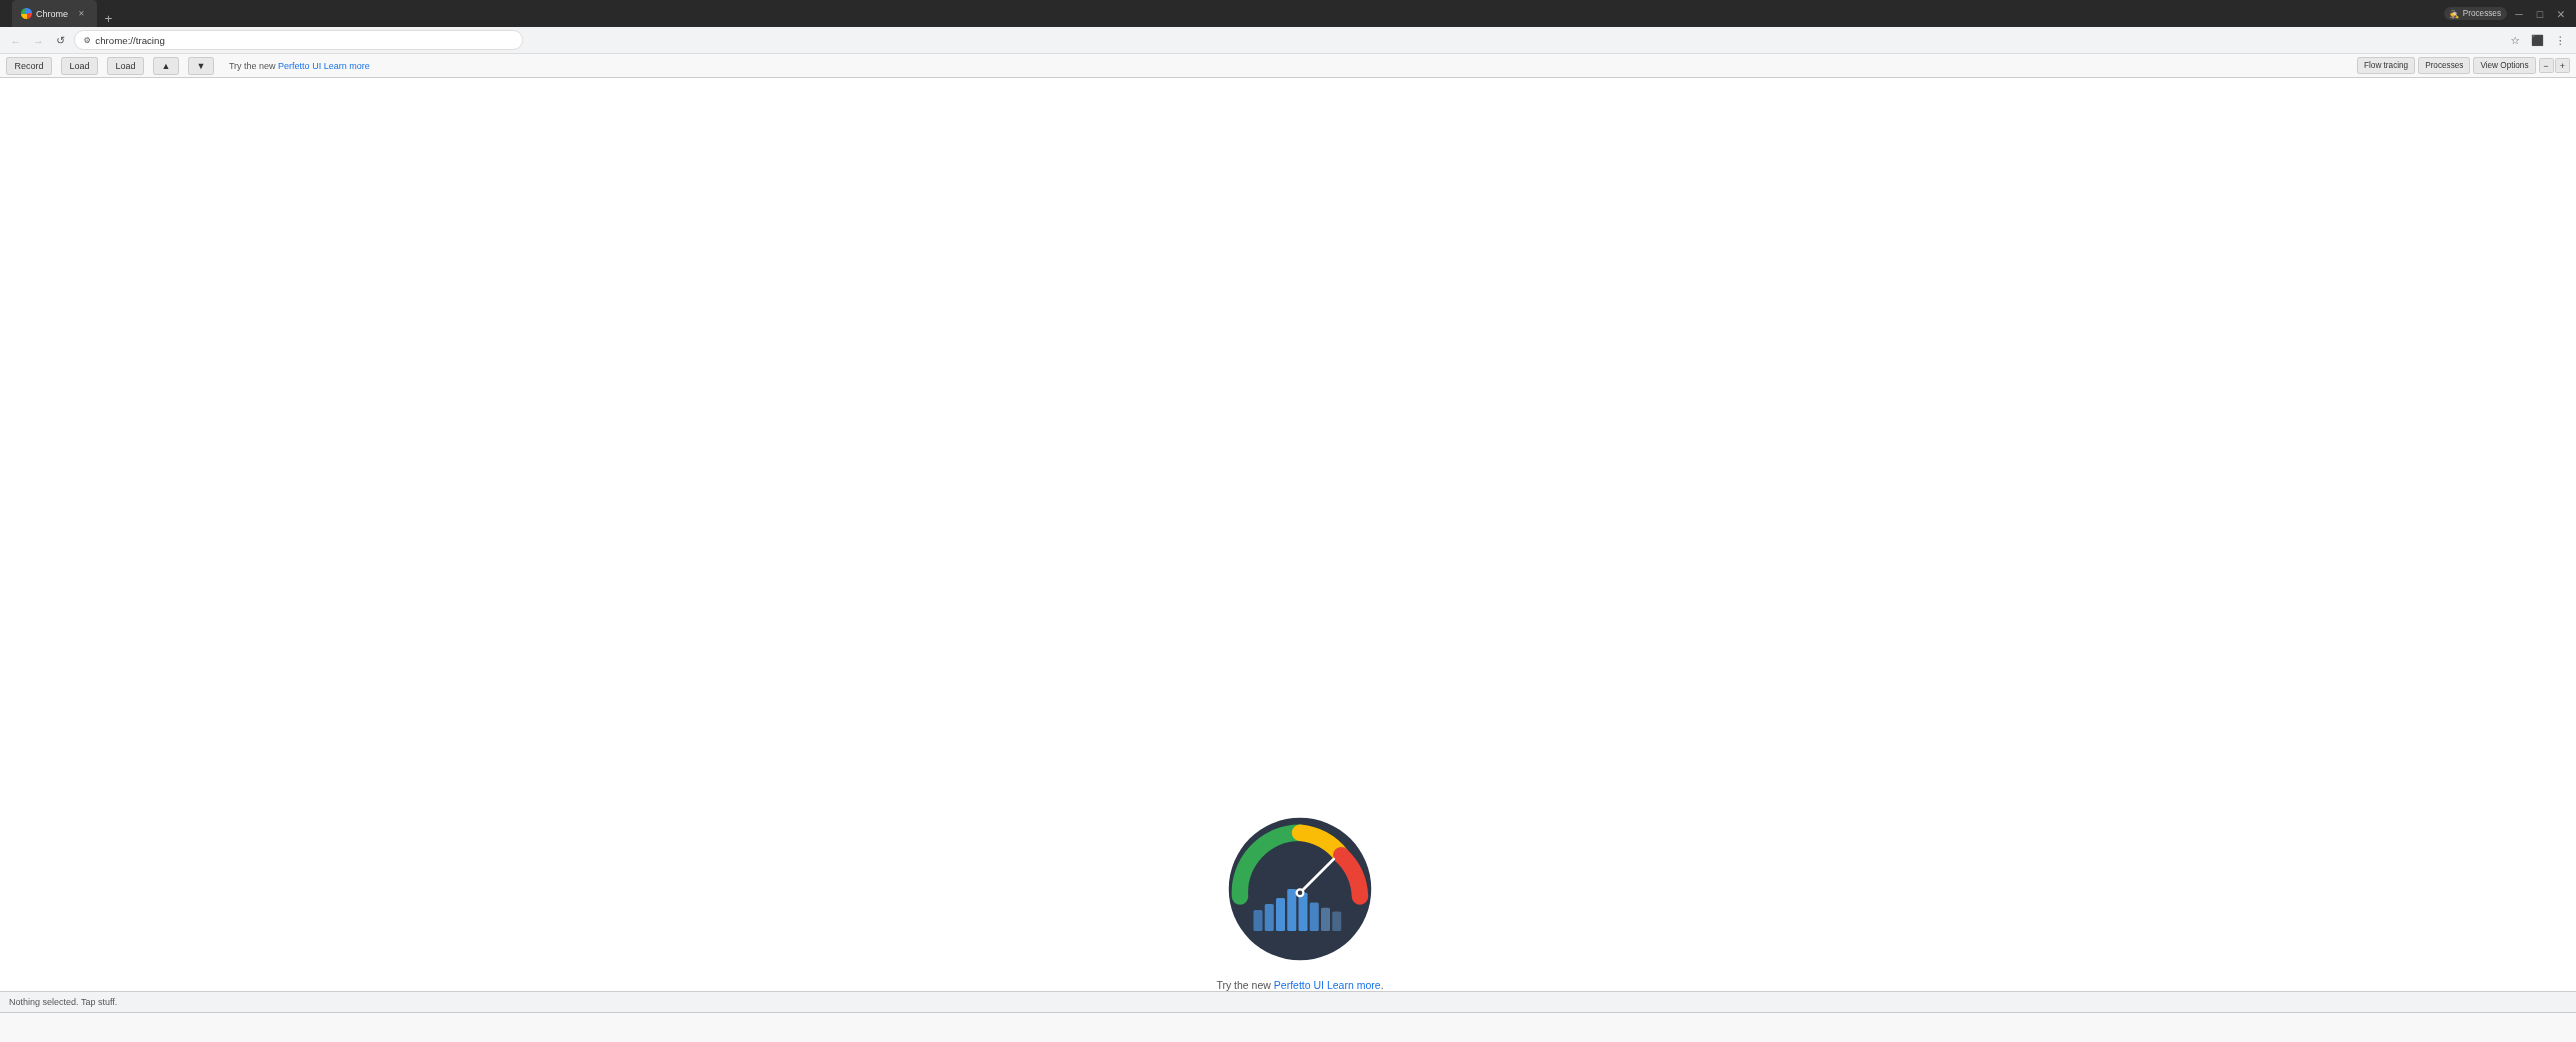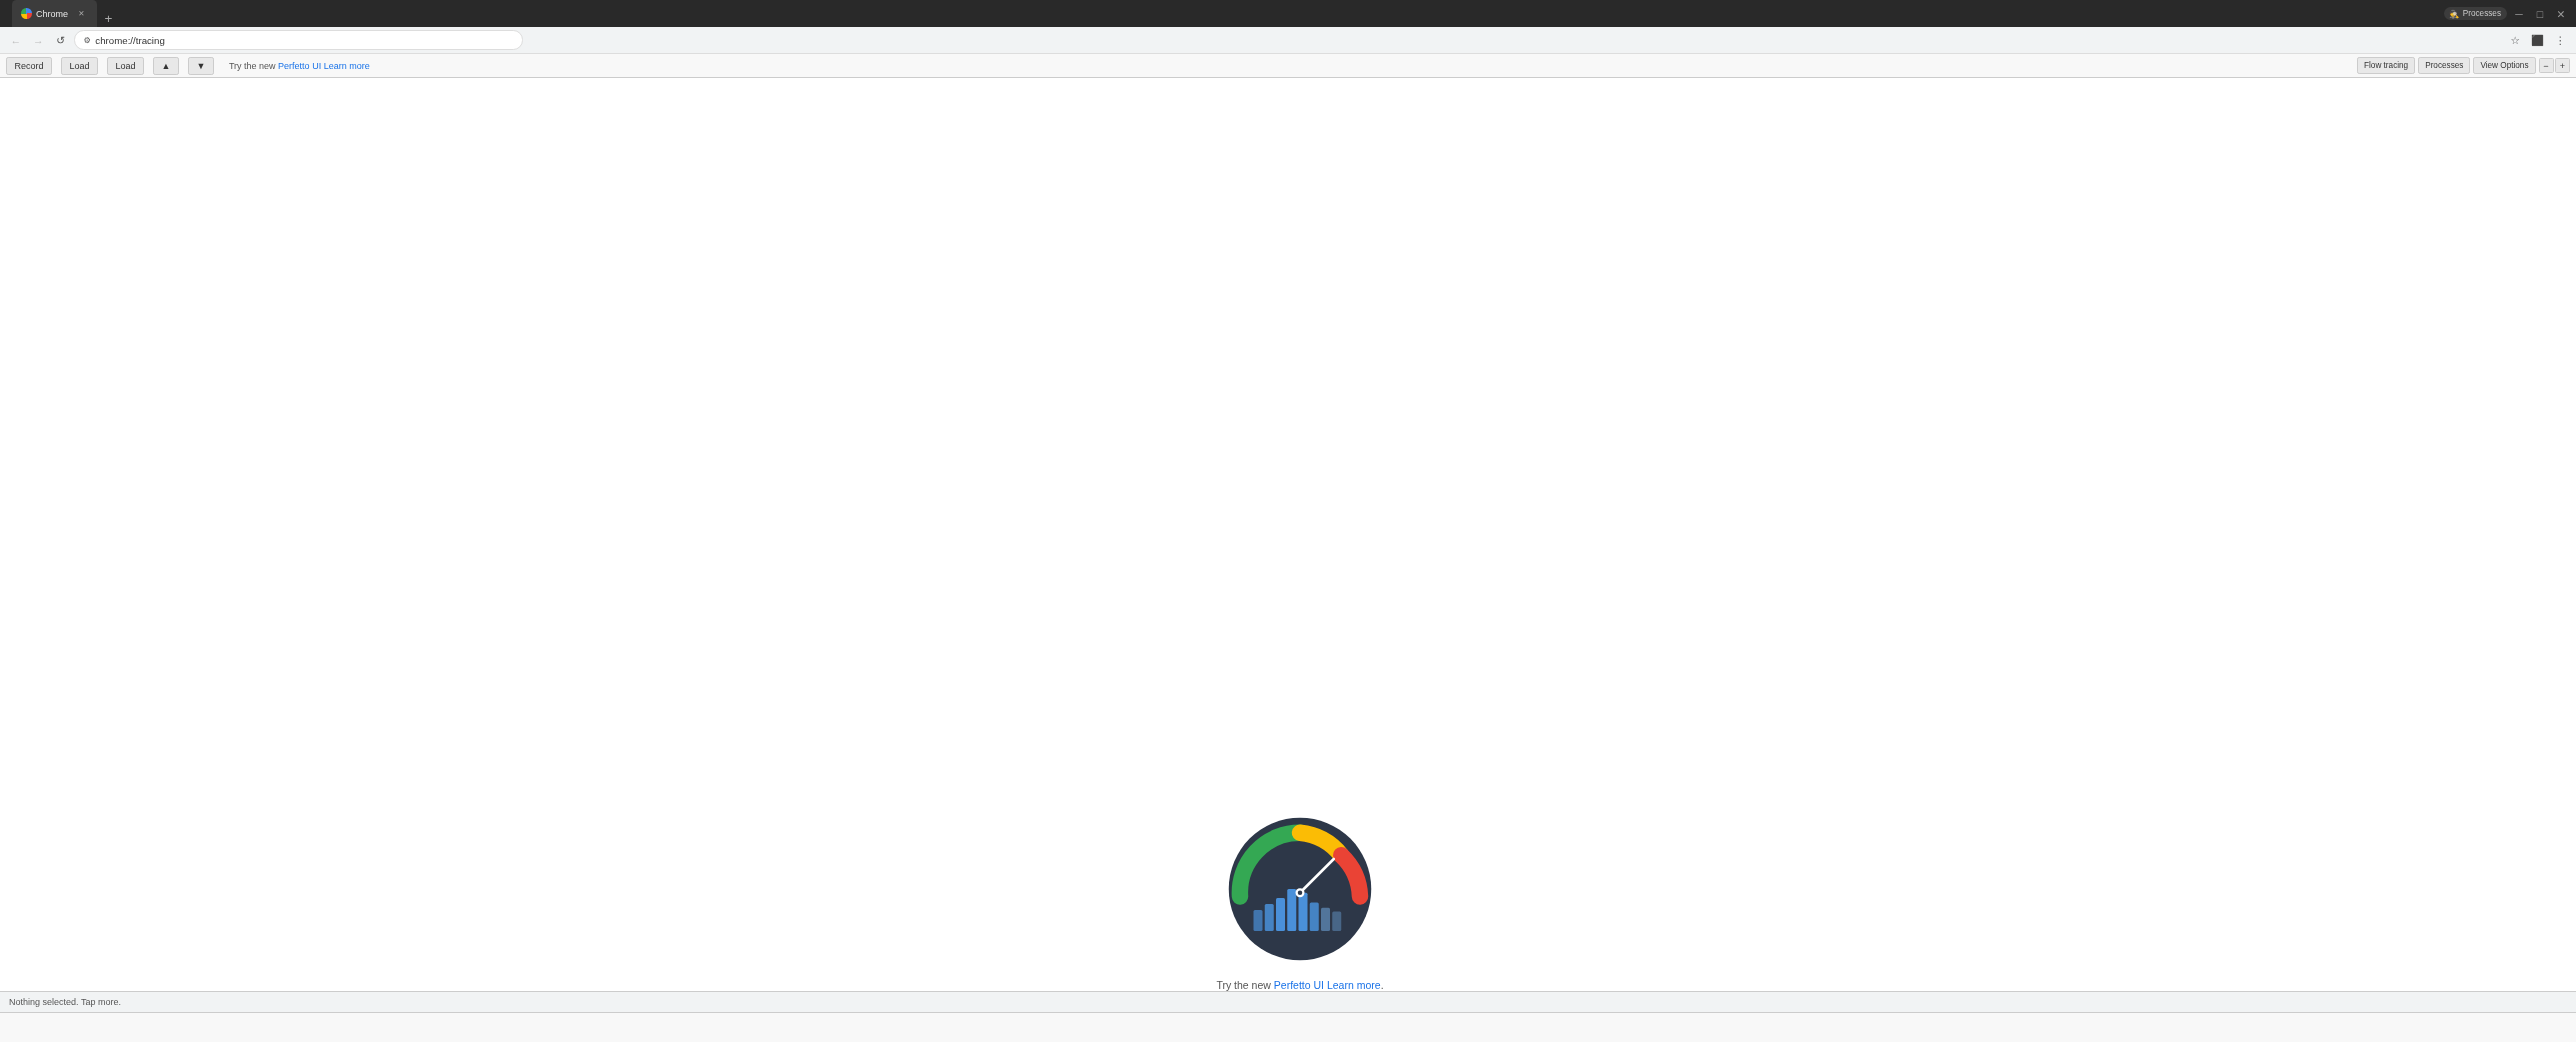--- a/index.html
+++ b/index.html
@@ -415,17 +415,17 @@
       </svg>
     </div>
 
     <p class="logo-text">
       <span>Try the new </span><a href="#">Perfetto UI</a> <a href="#">Learn more</a><span>.</span>
     </p>
   </div>
 </div>
 
 <div class="status-bar">
-  <span>Nothing selected. Tap more.</span>
+  <span>Nothing selected. Tap stuff.</span>
 </div>
 
 <div class="bottom-area"></div>
 
 
 </body></html>

